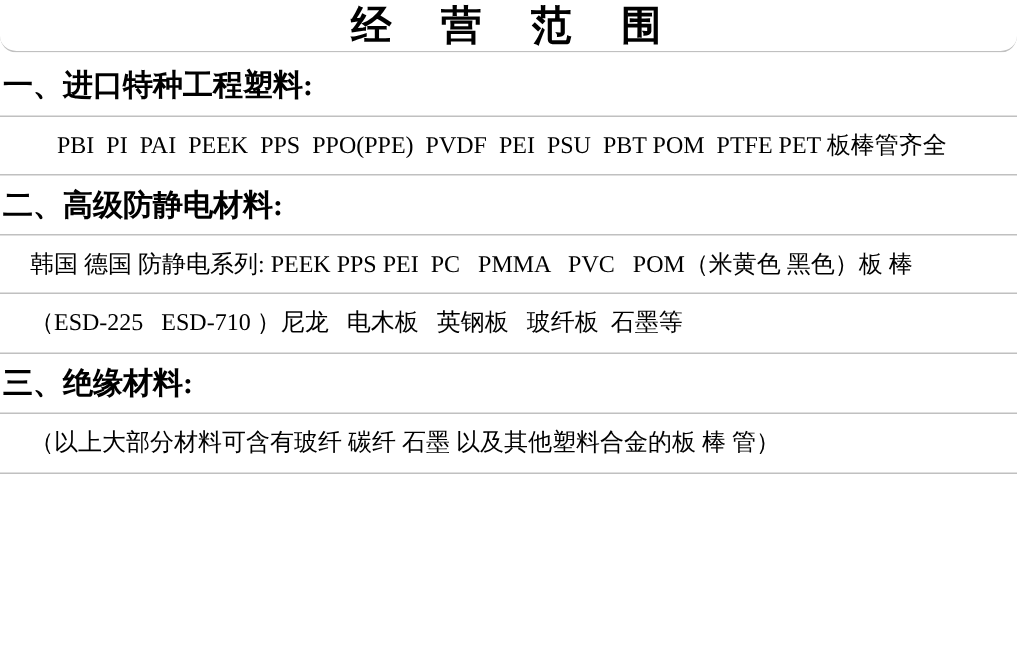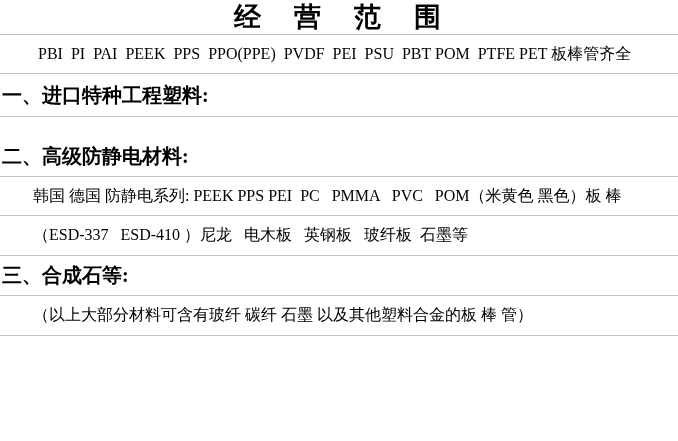--- a/index.html
+++ b/index.html
@@ -26,50 +26,51 @@
     align-items: center;
     white-space: pre;
     overflow: hidden;
   }
   .title-row {
     height: 35px;
     justify-content: center;
     font-size: 27px;
     font-weight: bold;
     letter-spacing: 3px;
+    border-radius: 11px;
   }
   .heading {
     font-size: 20px;
     font-weight: bold;
     padding-left: 2px;
   }
   .content {
     font-size: 16px;
-    padding-left: 33px;
+    padding-left: 20px;
   }
   .h1 { height: 43px; }
-  .h2 { height: 40px; margin-top: 20px; }
+  .h2 { height: 40px; }
   .h3 { height: 40px; }
   .h4 { height: 41px; color: var(--highlight); }
   .c1 { height: 39px; padding-left: 38px; }
   .c2a { height: 39px; }
   .c2b { height: 40px; }
   .c3 { height: 40px; }
   .c4a { height: 40px; }
   .c4b { height: 40px; }
 </style>
 </head>
 <body>
 
 <div class="doc">
   <div class="row title-row">经　营　范　围</div>
 
+  <div class="row heading h1">一、进口特种工程塑料:</div>
   <div class="row content c1">PBI  PI  PAI  PEEK  PPS  PPO(PPE)  PVDF  PEI  PSU  PBT POM  PTFE PET 板棒管齐全</div>
-  <div class="row heading h1">一、进口特种工程塑料:</div>
 
   <div class="row heading h2">二、高级防静电材料:</div>
   <div class="row content c2a">韩国 德国 防静电系列: PEEK PPS PEI  PC   PMMA   PVC   POM（米黄色 黑色）板 棒</div>
-  <div class="row content c2b">（ESD-337   ESD-410 ）尼龙   电木板   英钢板   玻纤板  石墨等</div>
+  <div class="row content c2b">（ESD-225   ESD-710 ）尼龙   电木板   英钢板   玻纤板  石墨等</div>
 
-  <div class="row heading h3">三、合成石等:</div>
+  <div class="row heading h3">三、绝缘材料:</div>
 
   <div class="row content c4b">（以上大部分材料可含有玻纤 碳纤 石墨 以及其他塑料合金的板 棒 管）</div>
 </div>
 
 </body></html>

